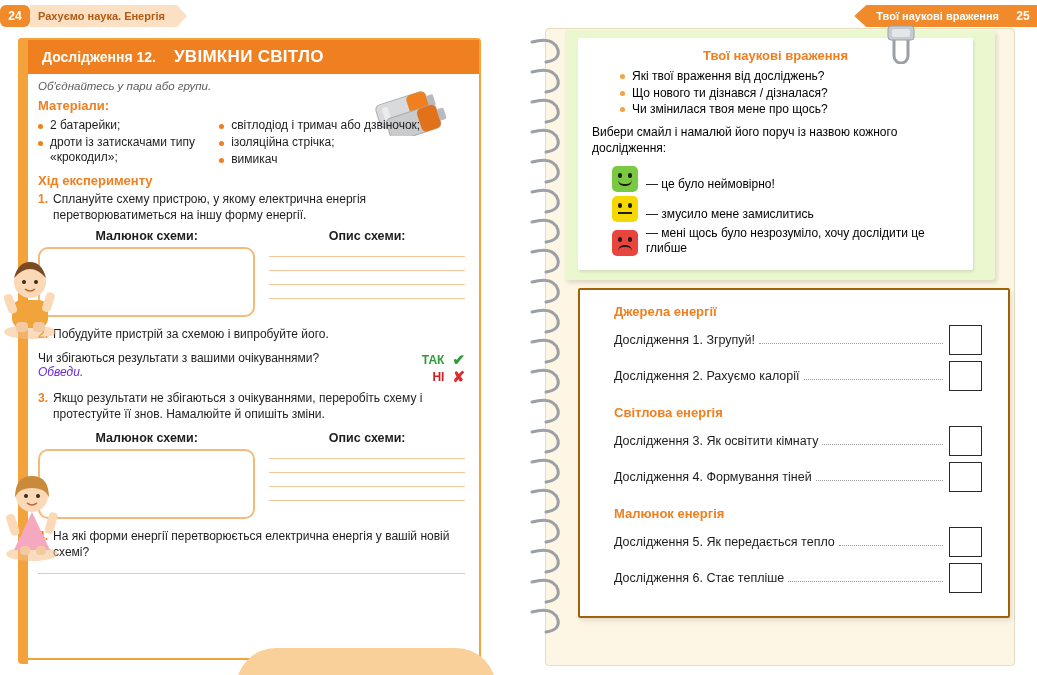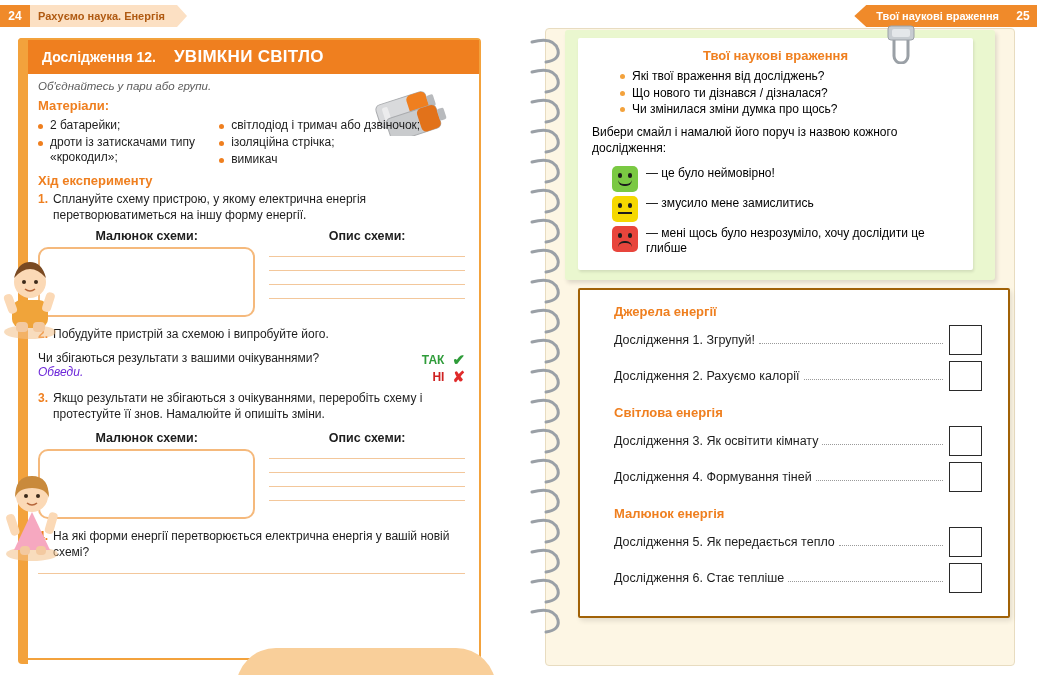--- a/index.html
+++ b/index.html
@@ -23,20 +23,21 @@
 
   
   .head-left {
     position:absolute; left:0; top:5px; height:22px;
     display:flex; align-items:center;
   }
   .head-left .num {
     width:30px; height:22px; background:#f08a2a; color:#fff;
     font-size:12px; font-weight:bold; display:flex; align-items:center;
     justify-content:center;
+    border-radius:6px;
   }
   .head-left .ttl {
     background:#fce0c3; color:#b05a12; font-size:11px; font-weight:bold;
     padding:0 16px 0 8px; height:22px; display:flex; align-items:center;
     clip-path: polygon(0 0, calc(100% - 10px) 0, 100% 50%, calc(100% - 10px) 100%, 0 100%);
     padding-right:22px;
   }
   .head-right {
     position:absolute; right:0; top:5px; height:22px;
     display:flex; align-items:center;
@@ -144,21 +145,21 @@
     text-align:center; color:#ef7f1f; font-weight:bold; font-size:13px;
     margin:10px 0 6px 0;
   }
   .impr-list { list-style:none; margin:0 0 8px 16px; padding:0 12px 0 26px; font-size:12px; }
   .impr-list li { position:relative; padding-left:12px; margin:2.5px 0; }
   .impr-list li::before {
     content:""; position:absolute; left:0; top:5px; width:5px; height:5px;
     border-radius:50%; background:#f3a23c;
   }
   .impr-note { font-size:12px; padding:0 14px; line-height:1.35; margin-bottom:8px; }
-  .smiley-row { display:flex; align-items:flex-start; padding:2px 14px 2px 34px; font-size:12px; }
+  .smiley-row { display:flex; align-items:flex-end; padding:2px 14px 2px 34px; font-size:12px; }
   .smiley {
     width:26px; height:26px; border-radius:5px; margin-right:8px; position:relative;
     flex:0 0 26px;
   }
   .sm-green { background:#7ac943; }
   .sm-yellow { background:#f5d800; }
   .sm-red { background:#e8453c; }
   .smiley .eye {
     position:absolute; width:4px; height:5px; background:#1d1d1d; border-radius:2px; top:7px;
   }
@@ -387,21 +388,21 @@
   </g>
 </svg>
 
 <div class="green-sheet"></div>
 
 <div class="white-sheet-top">
   <div class="impr-title">Твої наукові враження</div>
   <ul class="impr-list">
     <li>Які твої враження від досліджень?</li>
     <li>Що нового ти дізнався / дізналася?</li>
-    <li>Чи змінилася зміни думка про щось?</li>
+    <li>Чи змінилася твоя мене про щось?</li>
   </ul>
   <div class="impr-note">Вибери смайл і намалюй його поруч із назвою кожного дослідження:</div>
 
   <div class="smiley-row">
     <div class="smiley sm-green">
       <span class="eye l"></span>
         <span class="eye r"></span>
         <span class="mouth"></span>
     </div>
     <span class="sm-text">— це було неймовірно!</span>

